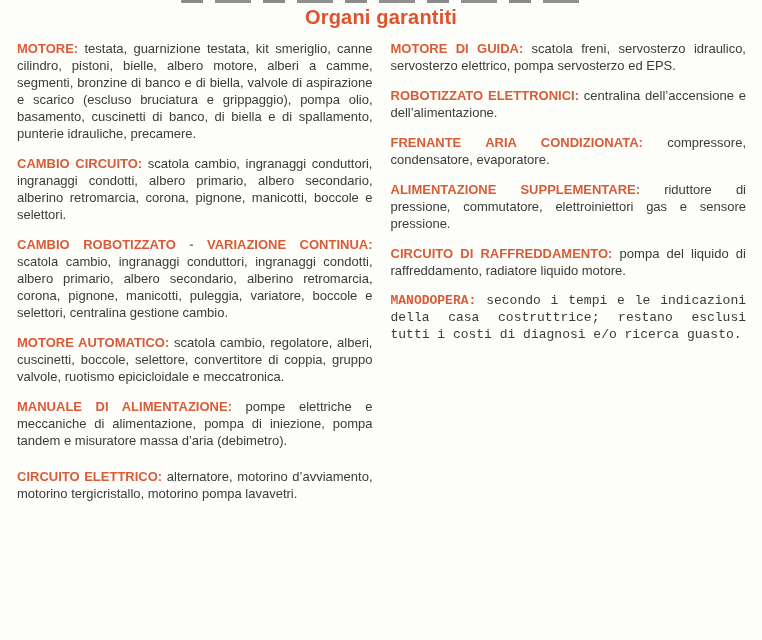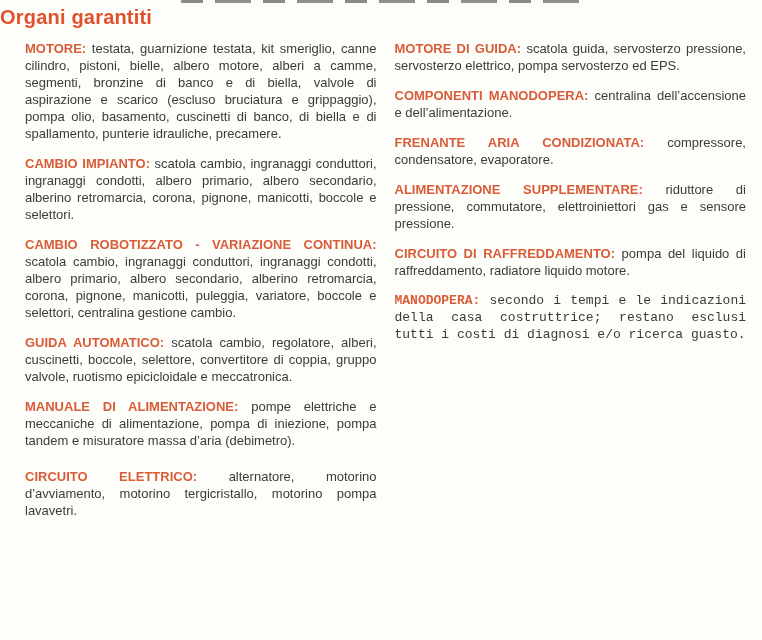--- a/index.html
+++ b/index.html
@@ -21,29 +21,30 @@
   
   .top-crop{
     position:absolute;top:0;left:181px;width:400px;height:3px;
     background:repeating-linear-gradient(90deg,
       #4c4c4c 0 22px, transparent 22px 34px,
       #555 34px 70px, transparent 70px 82px);
     opacity:.65;border-radius:1px;
   }
   .title{
     margin:0;padding-top:4px;
+    text-align:center;
     font-size:20px;line-height:26px;
     font-weight:bold;
     color:var(--title-color);
     letter-spacing:.2px;
   }
   .columns{
     display:flex;
     gap:18px;
-    padding:10px 16px 0 25px;
+    padding:10px 16px 0 17px;
   }
   .col{width:356px;}
   .section{
     margin:0 0 13px 0;
     font-size:13px;
     line-height:17px;
     text-align:justify;
     color:var(--body-color);
   }
   .heading{
@@ -63,35 +64,35 @@
 <div class="page">
 
   <div class="top-crop"></div>
 
   <h1 class="title">Organi garantiti</h1>
 
   <div class="columns">
     <div class="col" id="col-left">
   <p class="section"><span class="heading">MOTORE:</span> <span class="body-text">testata, guarnizione testata, kit smeriglio, canne cilindro, pistoni, bielle, albero motore, alberi a camme, segmenti, bronzine di banco e di biella, valvole di aspirazione e scarico (escluso bruciatura e grippaggio), pompa olio, basamento, cuscinetti di banco, di biella e di spallamento, punterie idrauliche, precamere.</span></p>
 
-  <p class="section"><span class="heading">CAMBIO IMPIANTO:</span> <span class="body-text">scatola cambio, ingranaggi conduttori, ingranaggi condotti, albero primario, albero secondario, alberino retromarcia, corona, pignone, manicotti, boccole e selettori.</span></p>
+  <p class="section"><span class="heading">CAMBIO CIRCUITO:</span> <span class="body-text">scatola cambio, ingranaggi conduttori, ingranaggi condotti, albero primario, albero secondario, alberino retromarcia, corona, pignone, manicotti, boccole e selettori.</span></p>
 
   <p class="section"><span class="heading">CAMBIO ROBOTIZZATO - VARIAZIONE CONTINUA:</span> <span class="body-text">scatola cambio, ingranaggi conduttori, ingranaggi condotti, albero primario, albero secondario, alberino retromarcia, corona, pignone, manicotti, puleggia, variatore, boccole e selettori, centralina gestione cambio.</span></p>
 
-  <p class="section"><span class="heading">GUIDA AUTOMATICO:</span> <span class="body-text">scatola cambio, regolatore, alberi, cuscinetti, boccole, selettore, convertitore di coppia, gruppo valvole, ruotismo epicicloidale e meccatronica.</span></p>
+  <p class="section"><span class="heading">MOTORE AUTOMATICO:</span> <span class="body-text">scatola cambio, regolatore, alberi, cuscinetti, boccole, selettore, convertitore di coppia, gruppo valvole, ruotismo epicicloidale e meccatronica.</span></p>
 
   <p class="section"><span class="heading">MANUALE DI ALIMENTAZIONE:</span> <span class="body-text">pompe elettriche e meccaniche di alimentazione, pompa di iniezione, pompa tandem e misuratore massa d’aria (debimetro).</span></p>
 
   <p class="section"><span class="heading">CIRCUITO ELETTRICO:</span> <span class="body-text">alternatore, motorino d’avviamento, motorino tergicristallo, motorino pompa lavavetri.</span></p>
 </div>
     <div class="col" id="col-right">
 
-  <p class="section"><span class="heading">MOTORE DI GUIDA:</span> <span class="body-text">scatola guida, servosterzo pressione, servosterzo elettrico, pompa servosterzo ed EPS.</span></p>
+  <p class="section"><span class="heading">MOTORE DI GUIDA:</span> <span class="body-text">scatola freni, servosterzo idraulico, servosterzo elettrico, pompa servosterzo ed EPS.</span></p>
 
-  <p class="section"><span class="heading">COMPONENTI MANODOPERA:</span> <span class="body-text">centralina dell’accensione e dell’alimentazione.</span></p>
+  <p class="section"><span class="heading">ROBOTIZZATO ELETTRONICI:</span> <span class="body-text">centralina dell’accensione e dell’alimentazione.</span></p>
 
   <p class="section"><span class="heading">FRENANTE ARIA CONDIZIONATA:</span> <span class="body-text">compressore, condensatore, evaporatore.</span></p>
 
 
   <p class="section"><span class="heading">ALIMENTAZIONE SUPPLEMENTARE:</span> <span class="body-text">riduttore di pressione, commutatore, elettroiniettori gas e sensore pressione.</span></p>
 
   <p class="section"><span class="heading">CIRCUITO DI RAFFREDDAMENTO:</span> <span class="body-text">pompa del liquido di raffreddamento, radiatore liquido motore.</span></p>
 
   <p class="section"><span class="heading">MANODOPERA:</span> <span class="body-text">secondo i tempi e le indicazioni della casa costruttrice; restano esclusi tutti i costi di diagnosi e/o ricerca guasto.</span></p>
 </div>

